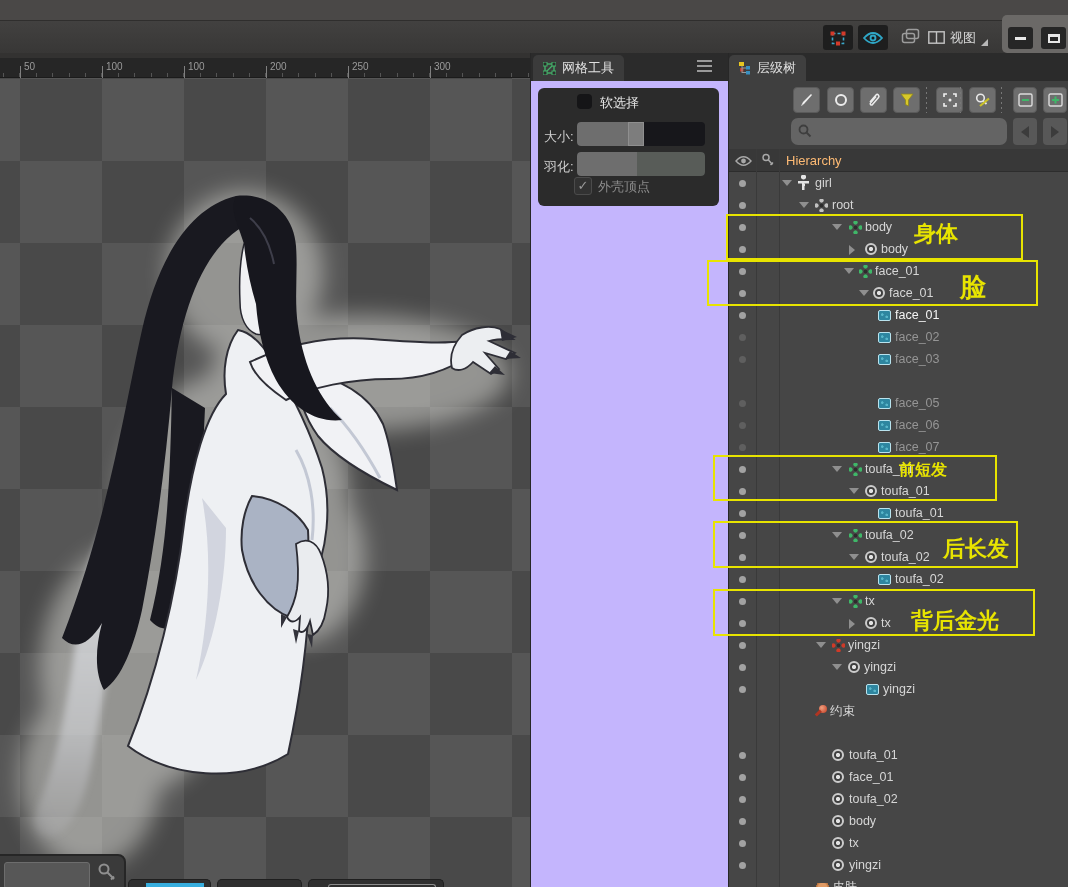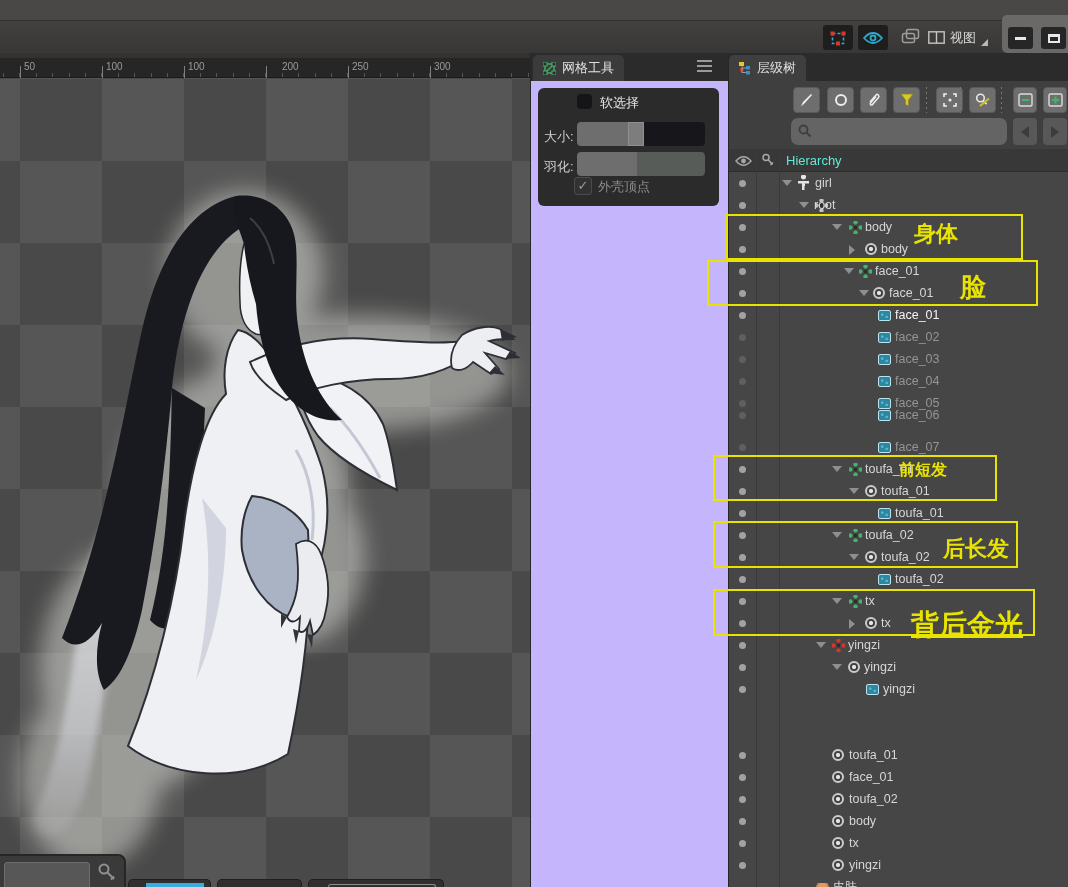--- a/index.html
+++ b/index.html
@@ -69,21 +69,21 @@
   .h-btn{position:absolute;top:6px;width:27px;height:26px;background:#6e6e6e;border:1px solid #5a5a5a;border-radius:4px;
     box-sizing:border-box;display:flex;align-items:center;justify-content:center;}
   .h-sep{position:absolute;top:6px;width:1px;height:26px;background-image:repeating-linear-gradient(#777 0 2px,transparent 2px 5px);}
   #hier-search{position:absolute;left:62px;top:37px;width:216px;height:27px;background:#646464;border:none;border-radius:7px;
     padding:0 6px 0 26px;box-sizing:border-box;color:#222;font-size:13px;outline:none;}
   #search-mag{position:absolute;left:68px;top:42px;pointer-events:none;}
   .nav-btn{position:absolute;top:37px;width:24px;height:27px;background:#585858;border-radius:4px;display:flex;align-items:center;justify-content:center;}
   .nav-arrow-l{width:0;height:0;border-top:6px solid transparent;border-bottom:6px solid transparent;border-right:8px solid #3c3c3c;}
   .nav-arrow-r{width:0;height:0;border-top:6px solid transparent;border-bottom:6px solid transparent;border-left:8px solid #3c3c3c;}
   #hier-header{position:absolute;left:0;top:96px;width:100%;height:23px;background:#383838;border-bottom:1px solid #2d2d2d;box-sizing:border-box;}
-  #hier-header-label{position:absolute;left:57px;top:4px;font-size:13px;color:#5eead4;}
+  #hier-header-label{position:absolute;left:57px;top:4px;font-size:13px;color:#fdba74;}
   #tree{position:absolute;left:0;top:119px;width:100%;height:715px;background:#464646;}
   .colline{position:absolute;top:96px;bottom:0;width:1px;background:#3a3a3a;}
   
   .trow{position:absolute;left:0;width:100%;height:22px;}
   .dot{position:absolute;left:10px;top:8px;width:7px;height:7px;border-radius:50%;background:#a2a2a2;}
   .dot.dim{background:#5f5f5f;}
   .arr{position:absolute;top:8px;width:0;height:0;}
   .arr.d{border-left:5px solid transparent;border-right:5px solid transparent;border-top:6px solid #8f8f8f;}
   .arr.r{border-top:5px solid transparent;border-bottom:5px solid transparent;border-left:6px solid #8f8f8f;margin-top:-1px;}
   .rowlabel{position:absolute;top:0;font-size:12.5px;line-height:22px;color:#d6d6d6;white-space:nowrap;}
@@ -167,21 +167,21 @@
 <div class="abs" id="canvas">
   <div id="ruler-gap"></div>
   <div id="ruler">
       <div class="ruler-tick" style="left: 20px;"></div>
       <span class="ruler-num" style="left: 24px;">50</span>
       <div class="ruler-tick" style="left: 102px;"></div>
       <span class="ruler-num" style="left: 106px;">100</span>
       <div class="ruler-tick" style="left: 184px;"></div>
       <span class="ruler-num" style="left: 188px;">100</span>
       <div class="ruler-tick" style="left: 266px;"></div>
-      <span class="ruler-num" style="left: 270px; margin-left: 12px;">200</span>
+      <span class="ruler-num" style="left: 270px;">200</span>
       <div class="ruler-tick" style="left: 348px;"></div>
       <span class="ruler-num" style="left: 352px;">250</span>
       <div class="ruler-tick" style="left: 430px;"></div>
       <span class="ruler-num" style="left: 434px;">300</span>
     </div>
   <div id="checker"></div>
 
   <svg id="figure-svg" width="530" height="809" viewBox="0 0 530 809">
     <defs>
       <filter id="blur10" x="-40%" y="-40%" width="180%" height="180%">
@@ -382,21 +382,21 @@
       <div class="trow" style="top: 0px;">
         <span class="dot"></span>
         <span class="arr d" style="left: 53px;"></span>
         <span class="ticon icon-skeleton" style="left: 68px;"></span>
         <span class="rowlabel" style="left: 86px;">girl</span>
       </div>
       <div class="trow" style="top: 22px;">
         <span class="dot"></span>
         <span class="arr d" style="left: 70px;"></span>
         <span class="ticon icon-bone bone-gray" style="left: 86px;"></span>
-        <span class="rowlabel" style="left: 85px;">root</span>
+        <span class="rowlabel" style="left: 103px;">root</span>
       </div>
       <div class="trow" style="top: 44px;">
         <span class="dot"></span>
         <span class="arr d" style="left: 103px;"></span>
         <span class="ticon icon-bone bone-green" style="left: 120px;"></span>
         <span class="rowlabel" style="left: 136px;">body</span>
       </div>
       <div class="trow" style="top: 66px;">
         <span class="dot"></span>
         <span class="arr r" style="left: 120px;"></span>
@@ -423,31 +423,26 @@
       <div class="trow dim" style="top: 154px;">
         <span class="dot dim"></span>
         <span class="ticon icon-image" style="left: 149px;"></span>
         <span class="rowlabel" style="left: 166px;">face_02</span>
       </div>
       <div class="trow dim" style="top: 176px;">
         <span class="dot dim"></span>
         <span class="ticon icon-image" style="left: 149px;"></span>
         <span class="rowlabel" style="left: 166px;">face_03</span>
       </div>
-      <div class="trow dim" style="top: 198px;">
-        <span class="dot dim"></span>
-        <span class="ticon icon-image" style="left: 149px;"></span>
-        <span class="rowlabel" style="left: 166px;">face_04</span>
-      </div>
       <div class="trow dim" style="top: 220px;">
         <span class="dot dim"></span>
         <span class="ticon icon-image" style="left: 149px;"></span>
         <span class="rowlabel" style="left: 166px;">face_05</span>
       </div>
-      <div class="trow dim" style="top: 232px;">
+      <div class="trow dim" style="top: 242px;">
         <span class="dot dim"></span>
         <span class="ticon icon-image" style="left: 149px;"></span>
         <span class="rowlabel" style="left: 166px;">face_06</span>
       </div>
       <div class="trow dim" style="top: 264px;">
         <span class="dot dim"></span>
         <span class="ticon icon-image" style="left: 149px;"></span>
         <span class="rowlabel" style="left: 166px;">face_07</span>
       </div>
       <div class="trow" style="top: 286px;">
@@ -505,20 +500,24 @@
       <div class="trow" style="top: 484px;">
         <span class="dot"></span>
         <span class="arr d" style="left: 103px;"></span>
         <span class="ticon icon-slot" style="left: 119px;"></span>
         <span class="rowlabel" style="left: 135px;">yingzi</span>
       </div>
       <div class="trow" style="top: 506px;">
         <span class="dot"></span>
         <span class="ticon icon-image" style="left: 137px;"></span>
         <span class="rowlabel" style="left: 154px;">yingzi</span>
+      </div>
+      <div class="trow" style="top: 528px;">
+        <span class="ticon icon-constraint" style="left: 85px;"></span>
+        <span class="rowlabel" style="left: 101px;">约束</span>
       </div>
       <div class="trow" style="top: 572px;">
         <span class="dot"></span>
         <span class="ticon icon-slot" style="left: 103px;"></span>
         <span class="rowlabel" style="left: 120px;">toufa_01</span>
       </div>
       <div class="trow" style="top: 594px;">
         <span class="dot"></span>
         <span class="ticon icon-slot" style="left: 103px;"></span>
         <span class="rowlabel" style="left: 120px;">face_01</span>
@@ -555,14 +554,14 @@
 <div id="annotations">
     <div class="anno-box" style="left: 726px; top: 214px; width: 297px; height: 46px;"></div>
     <div class="anno-label" style="left: 914px; top: 219px; font-size: 22px;">身体</div>
     <div class="anno-box" style="left: 707px; top: 260px; width: 331px; height: 46px;"></div>
     <div class="anno-label" style="left: 960px; top: 270px; font-size: 26px;">脸</div>
     <div class="anno-box" style="left: 713px; top: 455px; width: 284px; height: 46px;"></div>
     <div class="anno-label" style="left: 899px; top: 460px; font-size: 16px;">前短发</div>
     <div class="anno-box" style="left: 713px; top: 521px; width: 305px; height: 47px;"></div>
     <div class="anno-label" style="left: 943px; top: 534px; font-size: 22px;">后长发</div>
     <div class="anno-box" style="left: 713px; top: 589px; width: 322px; height: 47px;"></div>
-    <div class="anno-label" style="left: 911px; top: 606px; font-size: 28px; text-decoration: underline;">背后金光</div>
+    <div class="anno-label" style="left: 911px; top: 606px; font-size: 22px;">背后金光</div>
   </div>
 
 </body></html>

